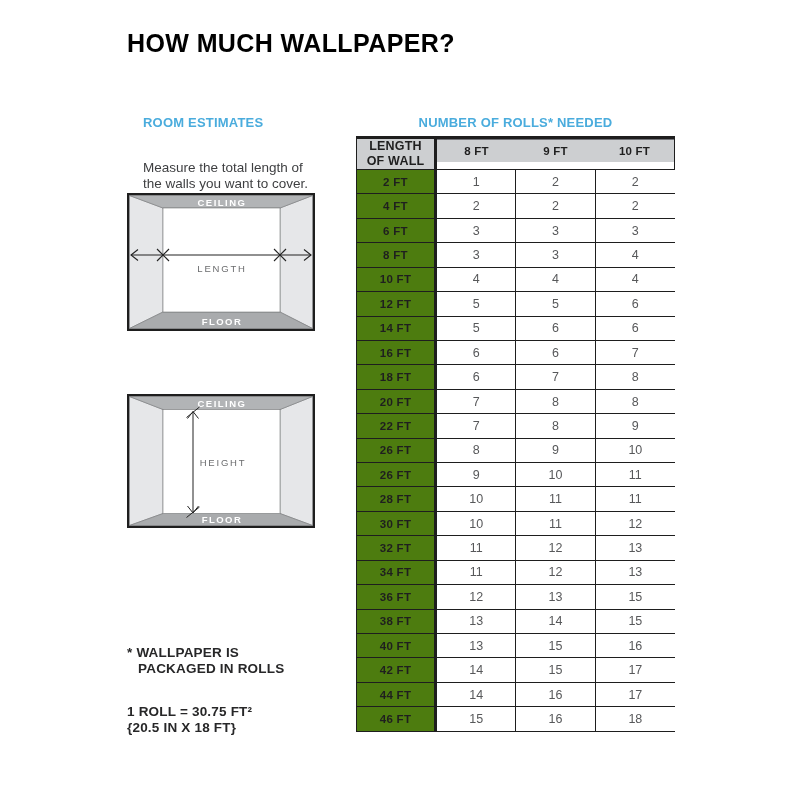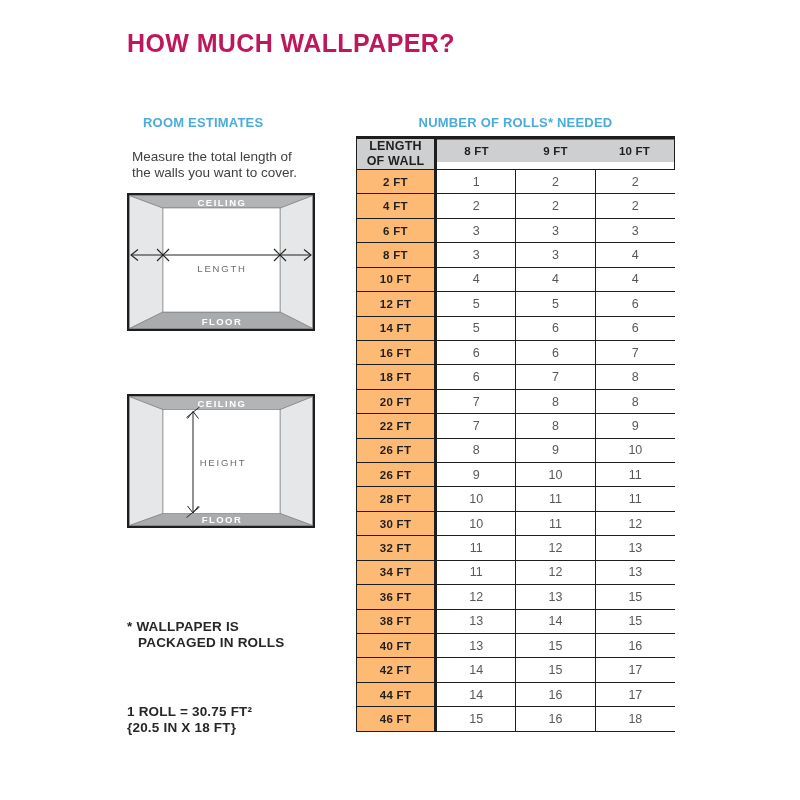--- a/index.html
+++ b/index.html
@@ -3,36 +3,36 @@
 <meta charset="utf-8">
 <style>
   html,body{margin:0;padding:0;background:#ffffff;}
   .canvas{
     position:relative;width:800px;height:800px;background:#ffffff;overflow:hidden;
     font-family:"Liberation Sans",sans-serif;color:#3e3f41;
   }
   .abs{position:absolute;}
   .page-title{
     left:127px;top:29px;font-size:25px;font-weight:bold;letter-spacing:0.4px;
-    color:#be185d;white-space:nowrap;
+    color:#000000;white-space:nowrap;
   }
   .sec-heading{
     font-size:13px;font-weight:bold;color:#4aacdd;letter-spacing:0.2px;white-space:nowrap;
   }
   .room-heading{left:127px;top:115px;margin-left:16px;}
   .table-heading{left:356px;top:115px;width:319px;text-align:center;}
   .body-text{
     left:127px;width:210px;font-size:13.5px;line-height:15.5px;color:#3e3f41;
-    white-space:pre-line;margin:5px;
+    white-space:pre-line;margin:16px;
   }
   .step1{top:144px;}
   .step2{top:346px;}
   .step3{top:546px;}
   .note{left:127px;font-size:13.5px;line-height:15.5px;font-weight:bold;color:#272728;letter-spacing:0.2px;}
-  .footnote{top:619px;}
+  .footnote{top:645px;}
   .rollspec{top:659px;margin-top:45px;}
   .indent{padding-left:11px;}
   .diagram{left:127px;display:block;}
   .diagram1{top:193px;}
   .diagram2{top:394px;}
 
   
   .wtable{left:356px;top:136px;width:319px;border-top:3px solid #1e1e1e;box-sizing:border-box;}
   .thead{display:grid;grid-template-columns:80px 1fr;border-left:1px solid #1e1e1e;
          border-right:1px solid #1e1e1e;border-bottom:1px solid #1e1e1e;box-sizing:border-box;}
@@ -52,21 +52,21 @@
   .cols-head .ch{
     display:flex;align-items:center;justify-content:center;font-size:11.5px;font-weight:bold;
     color:#1f1f1f;letter-spacing:0.2px;
   }
   .trow{
     display:grid;grid-template-columns:80px 1fr 1fr 1fr;height:23.43px;
     border-bottom:1px solid #1e1e1e;border-left:1px solid #1e1e1e;box-sizing:content-box;
   }
   .cell{display:flex;align-items:center;justify-content:center;}
   .cell.len{
-    background:#fdba74;border-right:3px solid #1e1e1e;font-size:11.5px;font-weight:bold;
+    background:#4d7c0f;border-right:3px solid #1e1e1e;font-size:11.5px;font-weight:bold;
     color:#1f1f1f;letter-spacing:0.3px;
   }
   .cell.val{border-right:1px solid #1e1e1e;font-size:12.5px;color:#57585a;background:#ffffff;}
   .cell.val:last-child{border-right:none;}
   svg text{font-family:"Liberation Sans",sans-serif;}
 </style>
 </head>
 <body>
 
 <div class="canvas">

